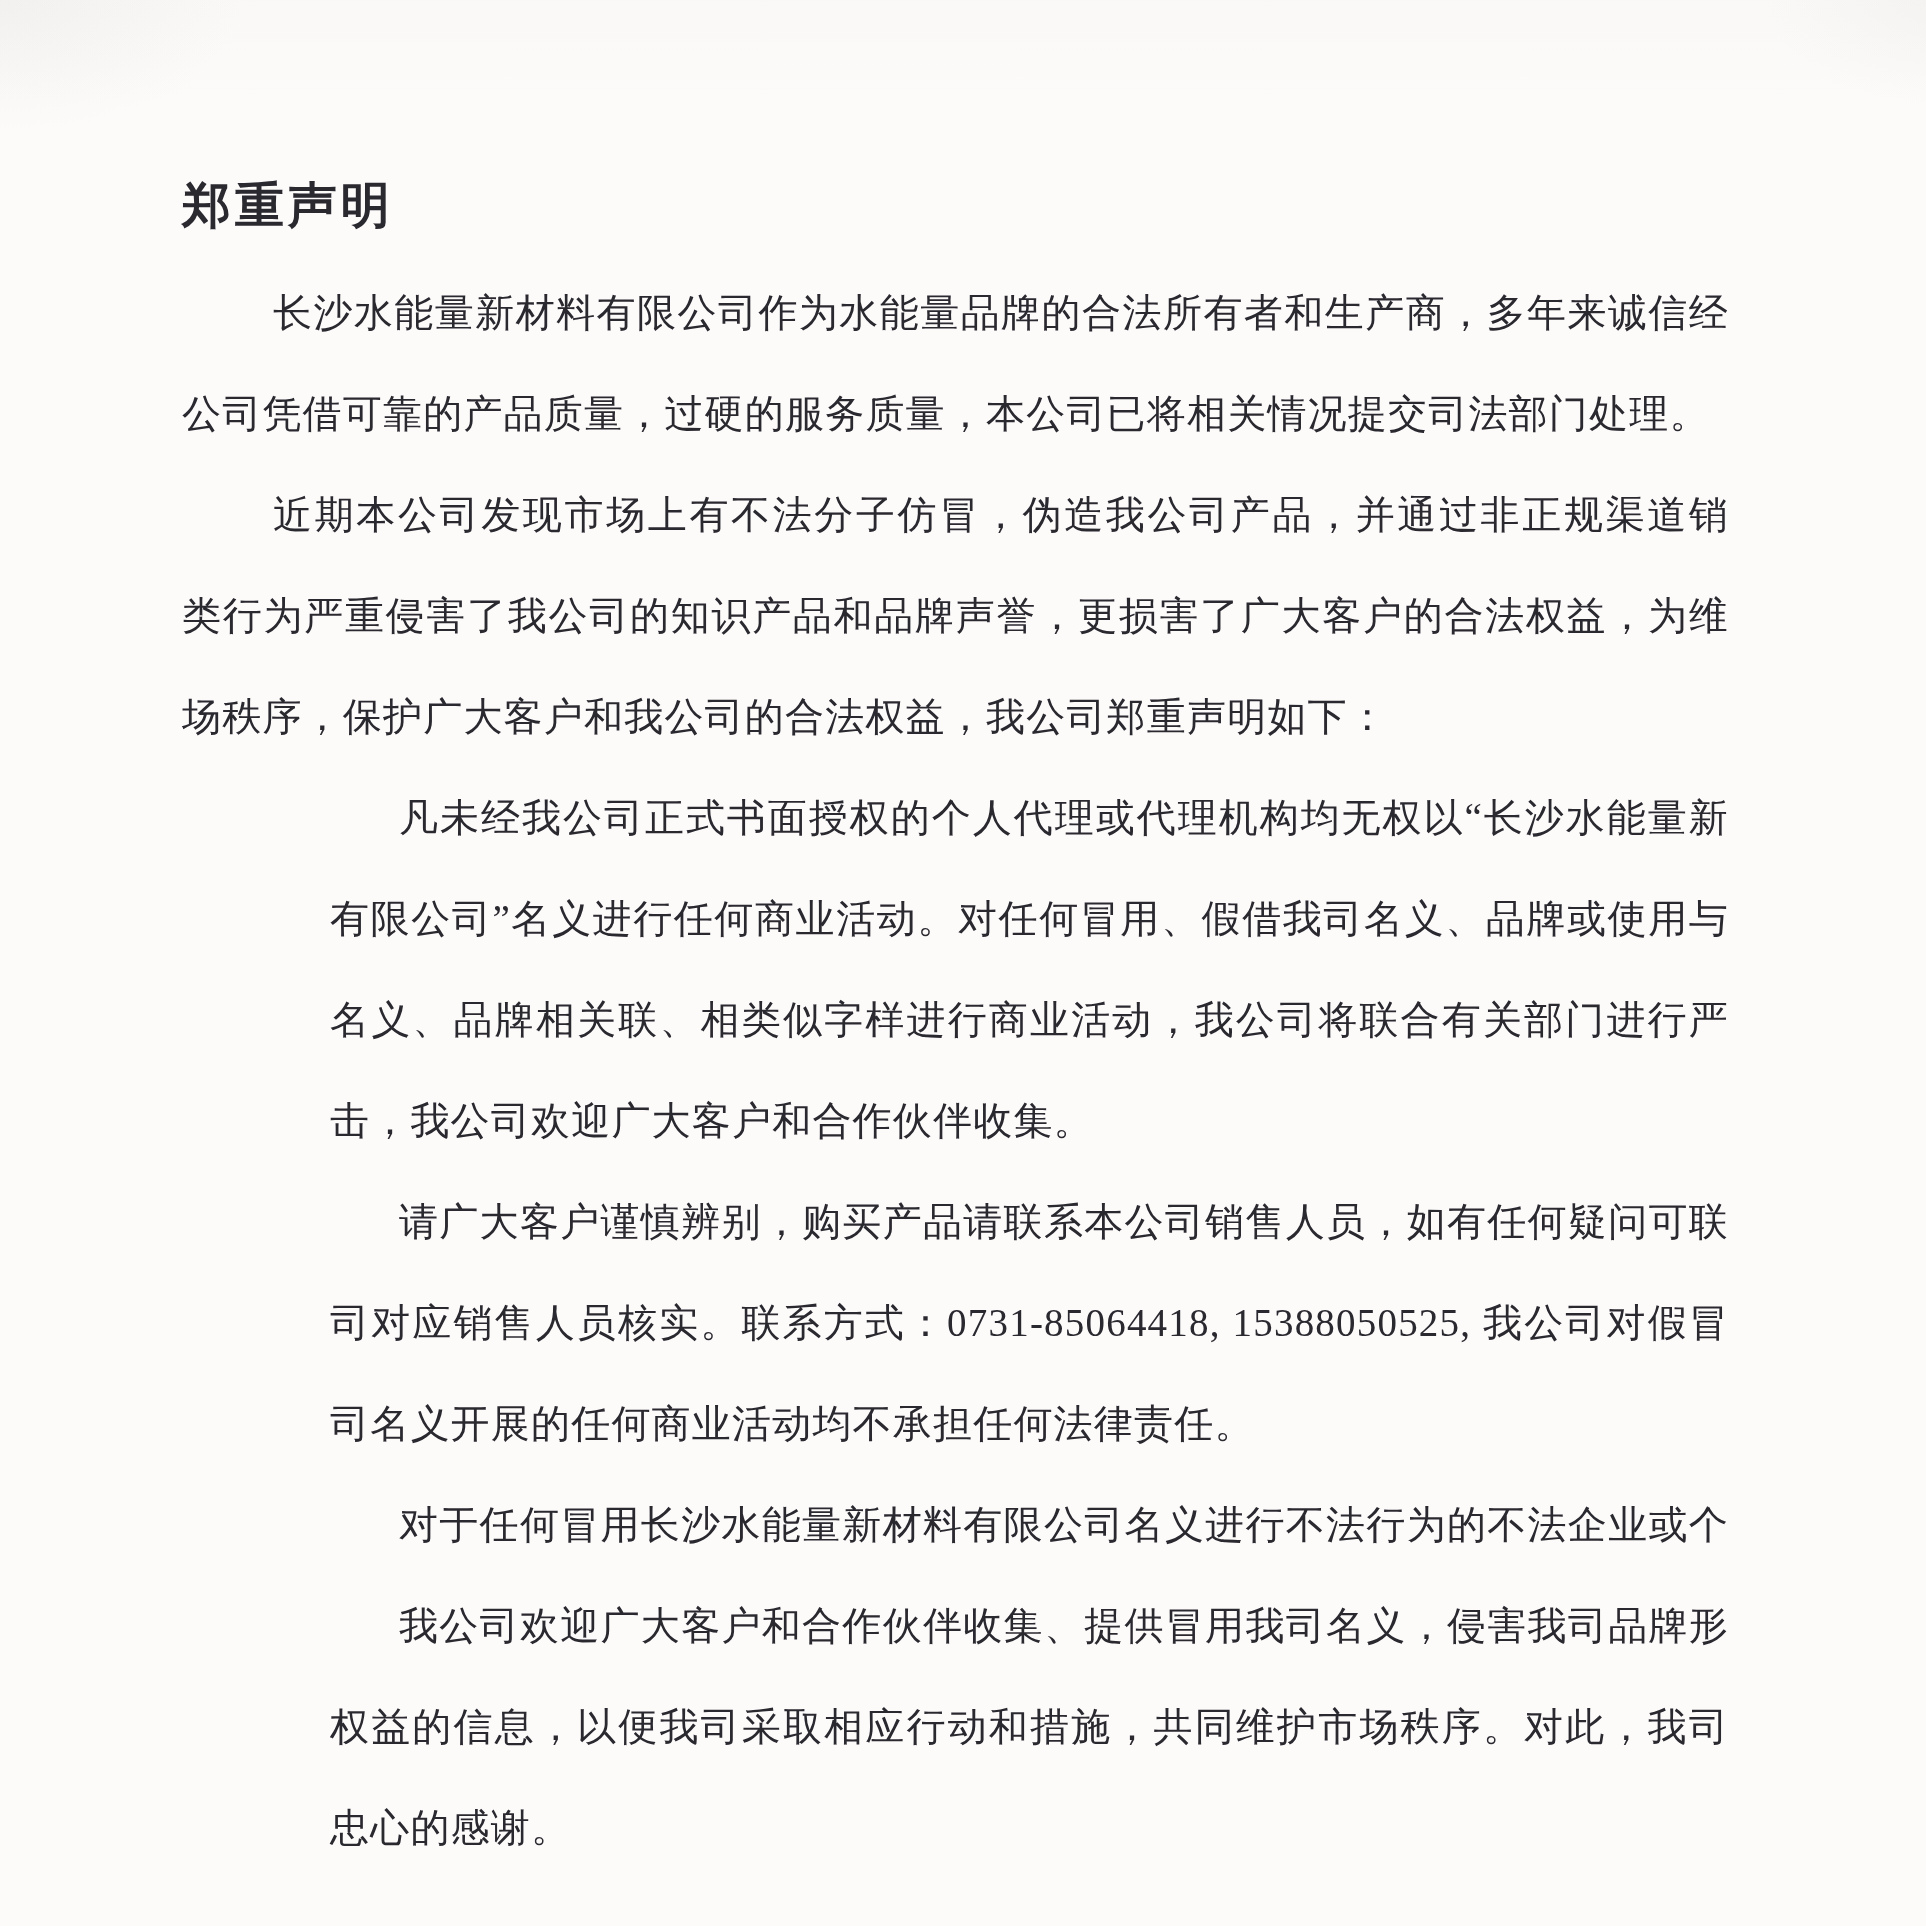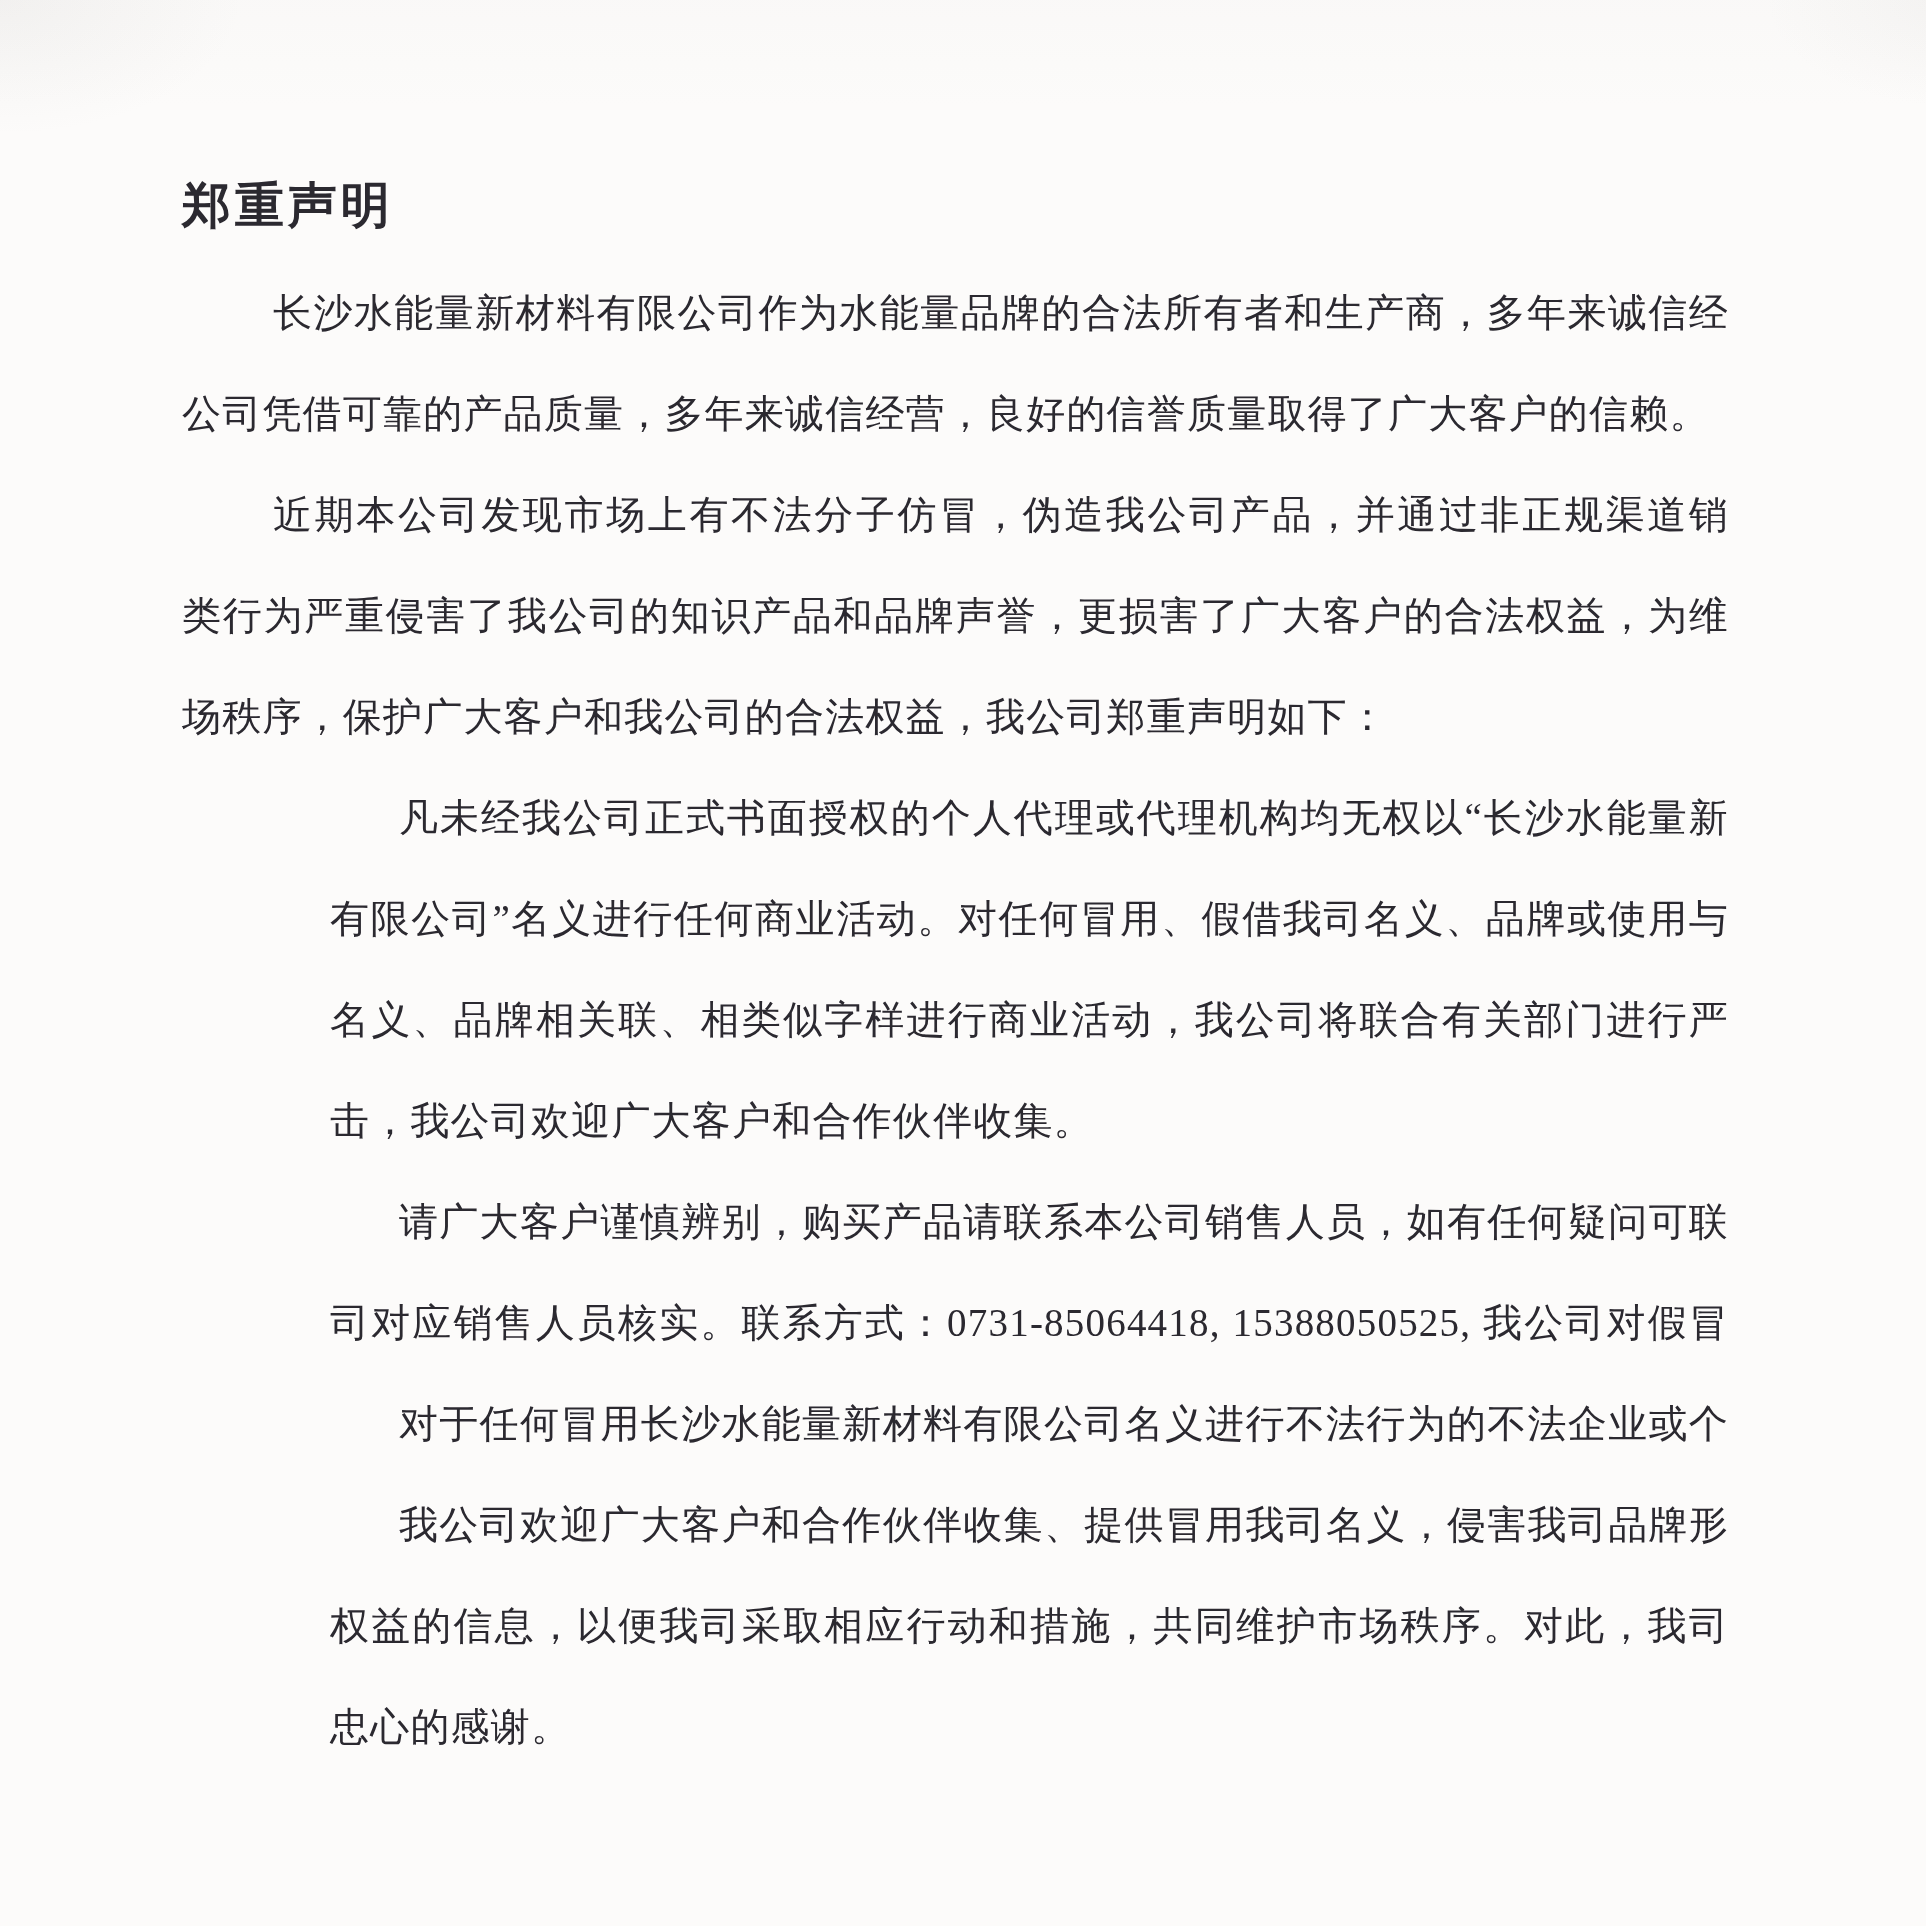--- a/index.html
+++ b/index.html
@@ -36,30 +36,31 @@
 </style>
 </head>
 <body>
 
 <div class="page">
 
   <h1 class="title">郑重声明</h1>
 
   <div class="body" id="body-lines">
       <div class="line para-first fill"><span>长沙水能量新材料有限公司作为水能量品牌的合法所有者和生产商，多年来诚信经营，</span></div>
-      <div class="line flush"><span>公司凭借可靠的产品质量，多年来诚信经营，良好的信誉质量取得了广大客户的信赖。</span></div>
+      <div class="line flush"><span>公司凭借可靠的产品质量，过硬的服务质量，本公司已将相关情况提交司法部门处理。</span></div>
       <div class="line para-first fill"><span>近期本公司发现市场上有不法分子仿冒，伪造我公司产品，并通过非正规渠道销售。此</span></div>
       <div class="line flush fill"><span>类行为严重侵害了我公司的知识产品和品牌声誉，更损害了广大客户的合法权益，为维护市</span></div>
       <div class="line flush"><span>场秩序，保护广大客户和我公司的合法权益，我公司郑重声明如下：</span></div>
       <div class="line item-first fill"><span>凡未经我公司正式书面授权的个人代理或代理机构均无权以“长沙水能量新材料</span></div>
       <div class="line item-cont fill"><span>有限公司”名义进行任何商业活动。对任何冒用、假借我司名义、品牌或使用与我司</span></div>
       <div class="line item-cont fill"><span>名义、品牌相关联、相类似字样进行商业活动，我公司将联合有关部门进行严厉打</span></div>
       <div class="line item-cont"><span>击，我公司欢迎广大客户和合作伙伴收集。</span></div>
       <div class="line item-first fill"><span>请广大客户谨慎辨别，购买产品请联系本公司销售人员，如有任何疑问可联系我</span></div>
       <div class="line item-cont fill"><span>司对应销售人员核实。联系方式：0731-85064418, 15388050525, 我公司对假冒我</span></div>
+      <div class="line item-cont"><span>司名义开展的任何商业活动均不承担任何法律责任。</span></div>
       <div class="line item-first fill"><span>对于任何冒用长沙水能量新材料有限公司名义进行不法行为的不法企业或个人，</span></div>
       <div class="line item-first fill"><span>我公司欢迎广大客户和合作伙伴收集、提供冒用我司名义，侵害我司品牌形象及</span></div>
       <div class="line item-cont fill"><span>权益的信息，以便我司采取相应行动和措施，共同维护市场秩序。对此，我司表示</span></div>
       <div class="line item-cont"><span>忠心的感谢。</span></div>
     </div>
 
 </div>
 
 
 </body></html>

